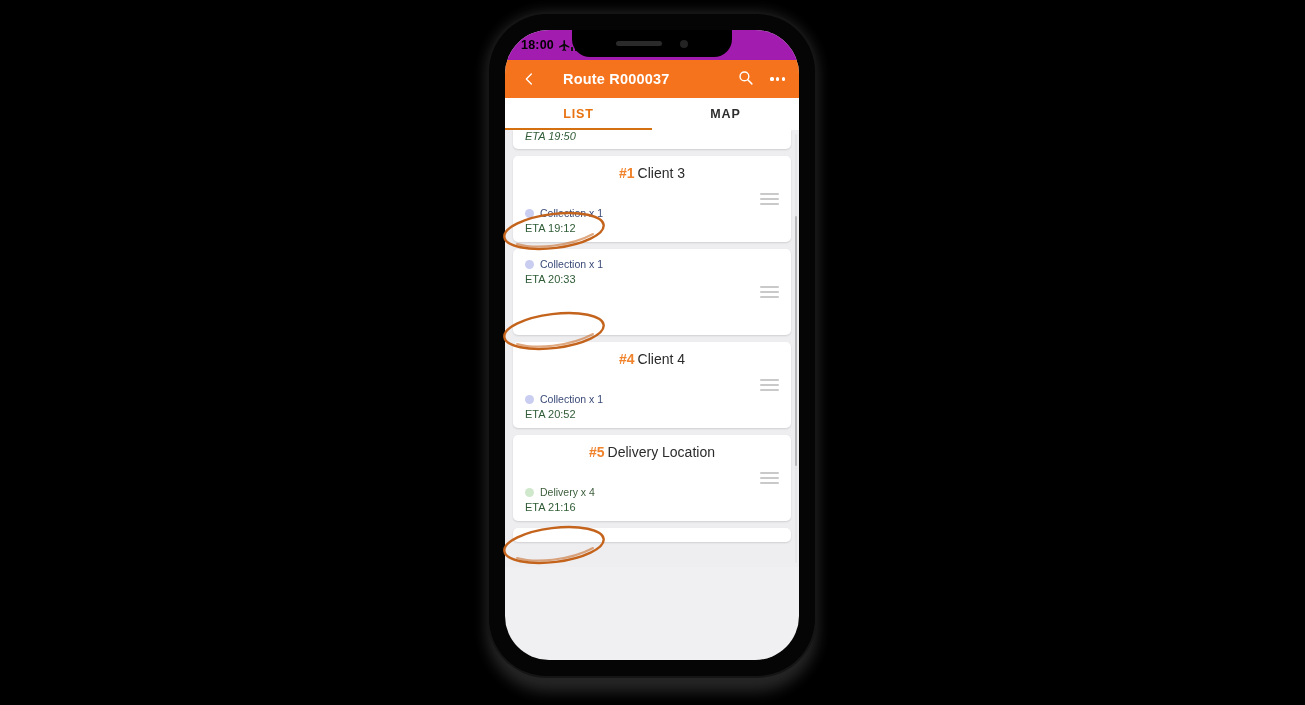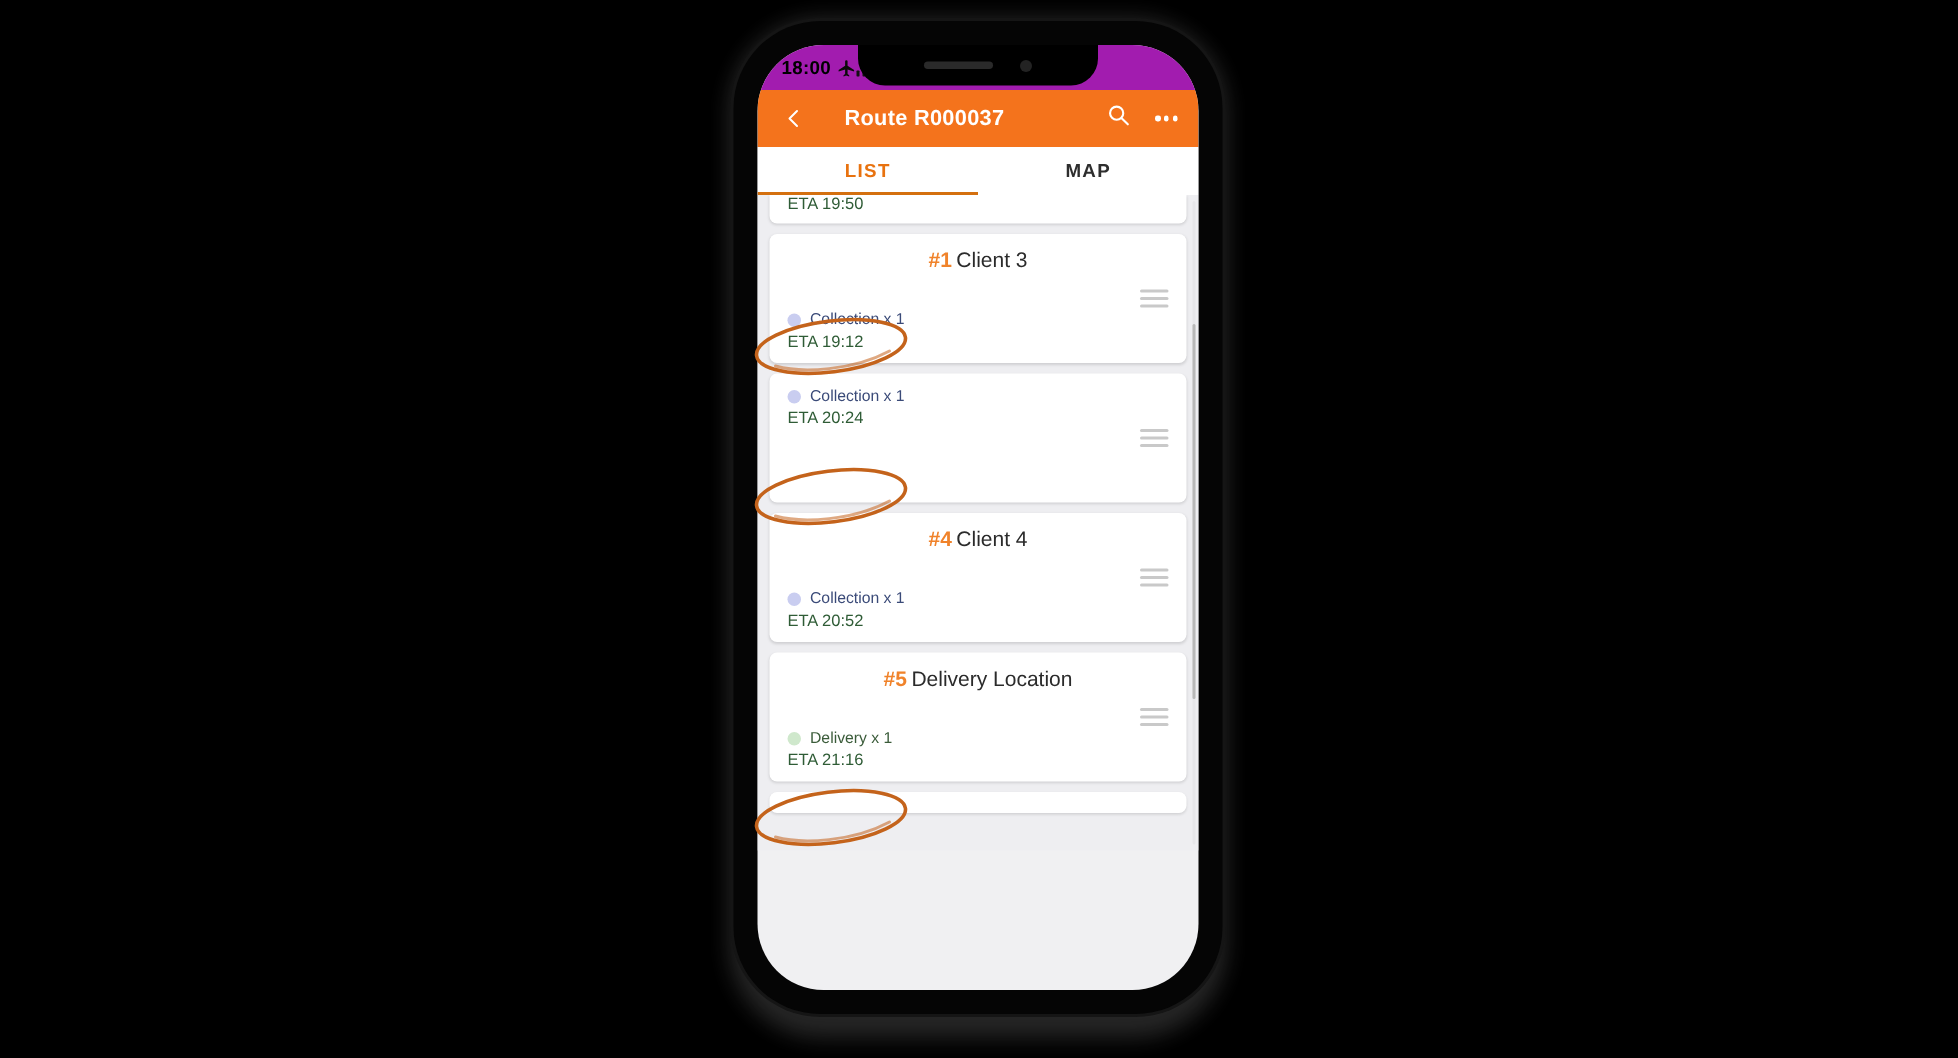--- a/index.html
+++ b/index.html
@@ -193,20 +193,21 @@
     position: relative;
     box-shadow: 0 1px 2px rgba(0,0,0,.13);
     min-height: 86px;
   }
   .card.clipped-top {
     margin-top: 0;
     min-height: 0;
     border-top-left-radius: 0;
     border-top-right-radius: 0;
     padding-top: 0;
+    font-style: italic;
   }
   .card.clipped-bottom {
     min-height: 14px;
     padding: 0;
   }
   .card-title {
     font-size: 14px;
     color: #2b2b2b;
     margin-bottom: 26px;
     text-align: center;
@@ -404,21 +405,21 @@
             <i></i>
             <i></i>
           </div>
       </div>
 
       <div class="card">
         <div class="job-row">
           <span class="job-dot collection"></span>
           <span class="job-label">Collection x 1</span>
         </div>
-        <div class="eta">ETA 20:24</div>
+        <div class="eta">ETA 20:33</div>
         <div class="drag-handle">
             <i></i>
             <i></i>
             <i></i>
           </div>
       </div>
 
       <div class="card">
         <div class="card-title">
           <span class="seq">#4</span><span>Client 4</span>
@@ -434,21 +435,21 @@
             <i></i>
           </div>
       </div>
 
       <div class="card">
         <div class="card-title">
           <span class="seq">#5</span><span>Delivery Location</span>
         </div>
         <div class="job-row">
           <span class="job-dot delivery"></span>
-          <span class="job-label delivery">Delivery x 1</span>
+          <span class="job-label delivery">Delivery x 4</span>
         </div>
         <div class="eta">ETA 21:16</div>
         <div class="drag-handle">
             <i></i>
             <i></i>
             <i></i>
           </div>
       </div>
 
       <div class="card clipped-bottom"></div>

